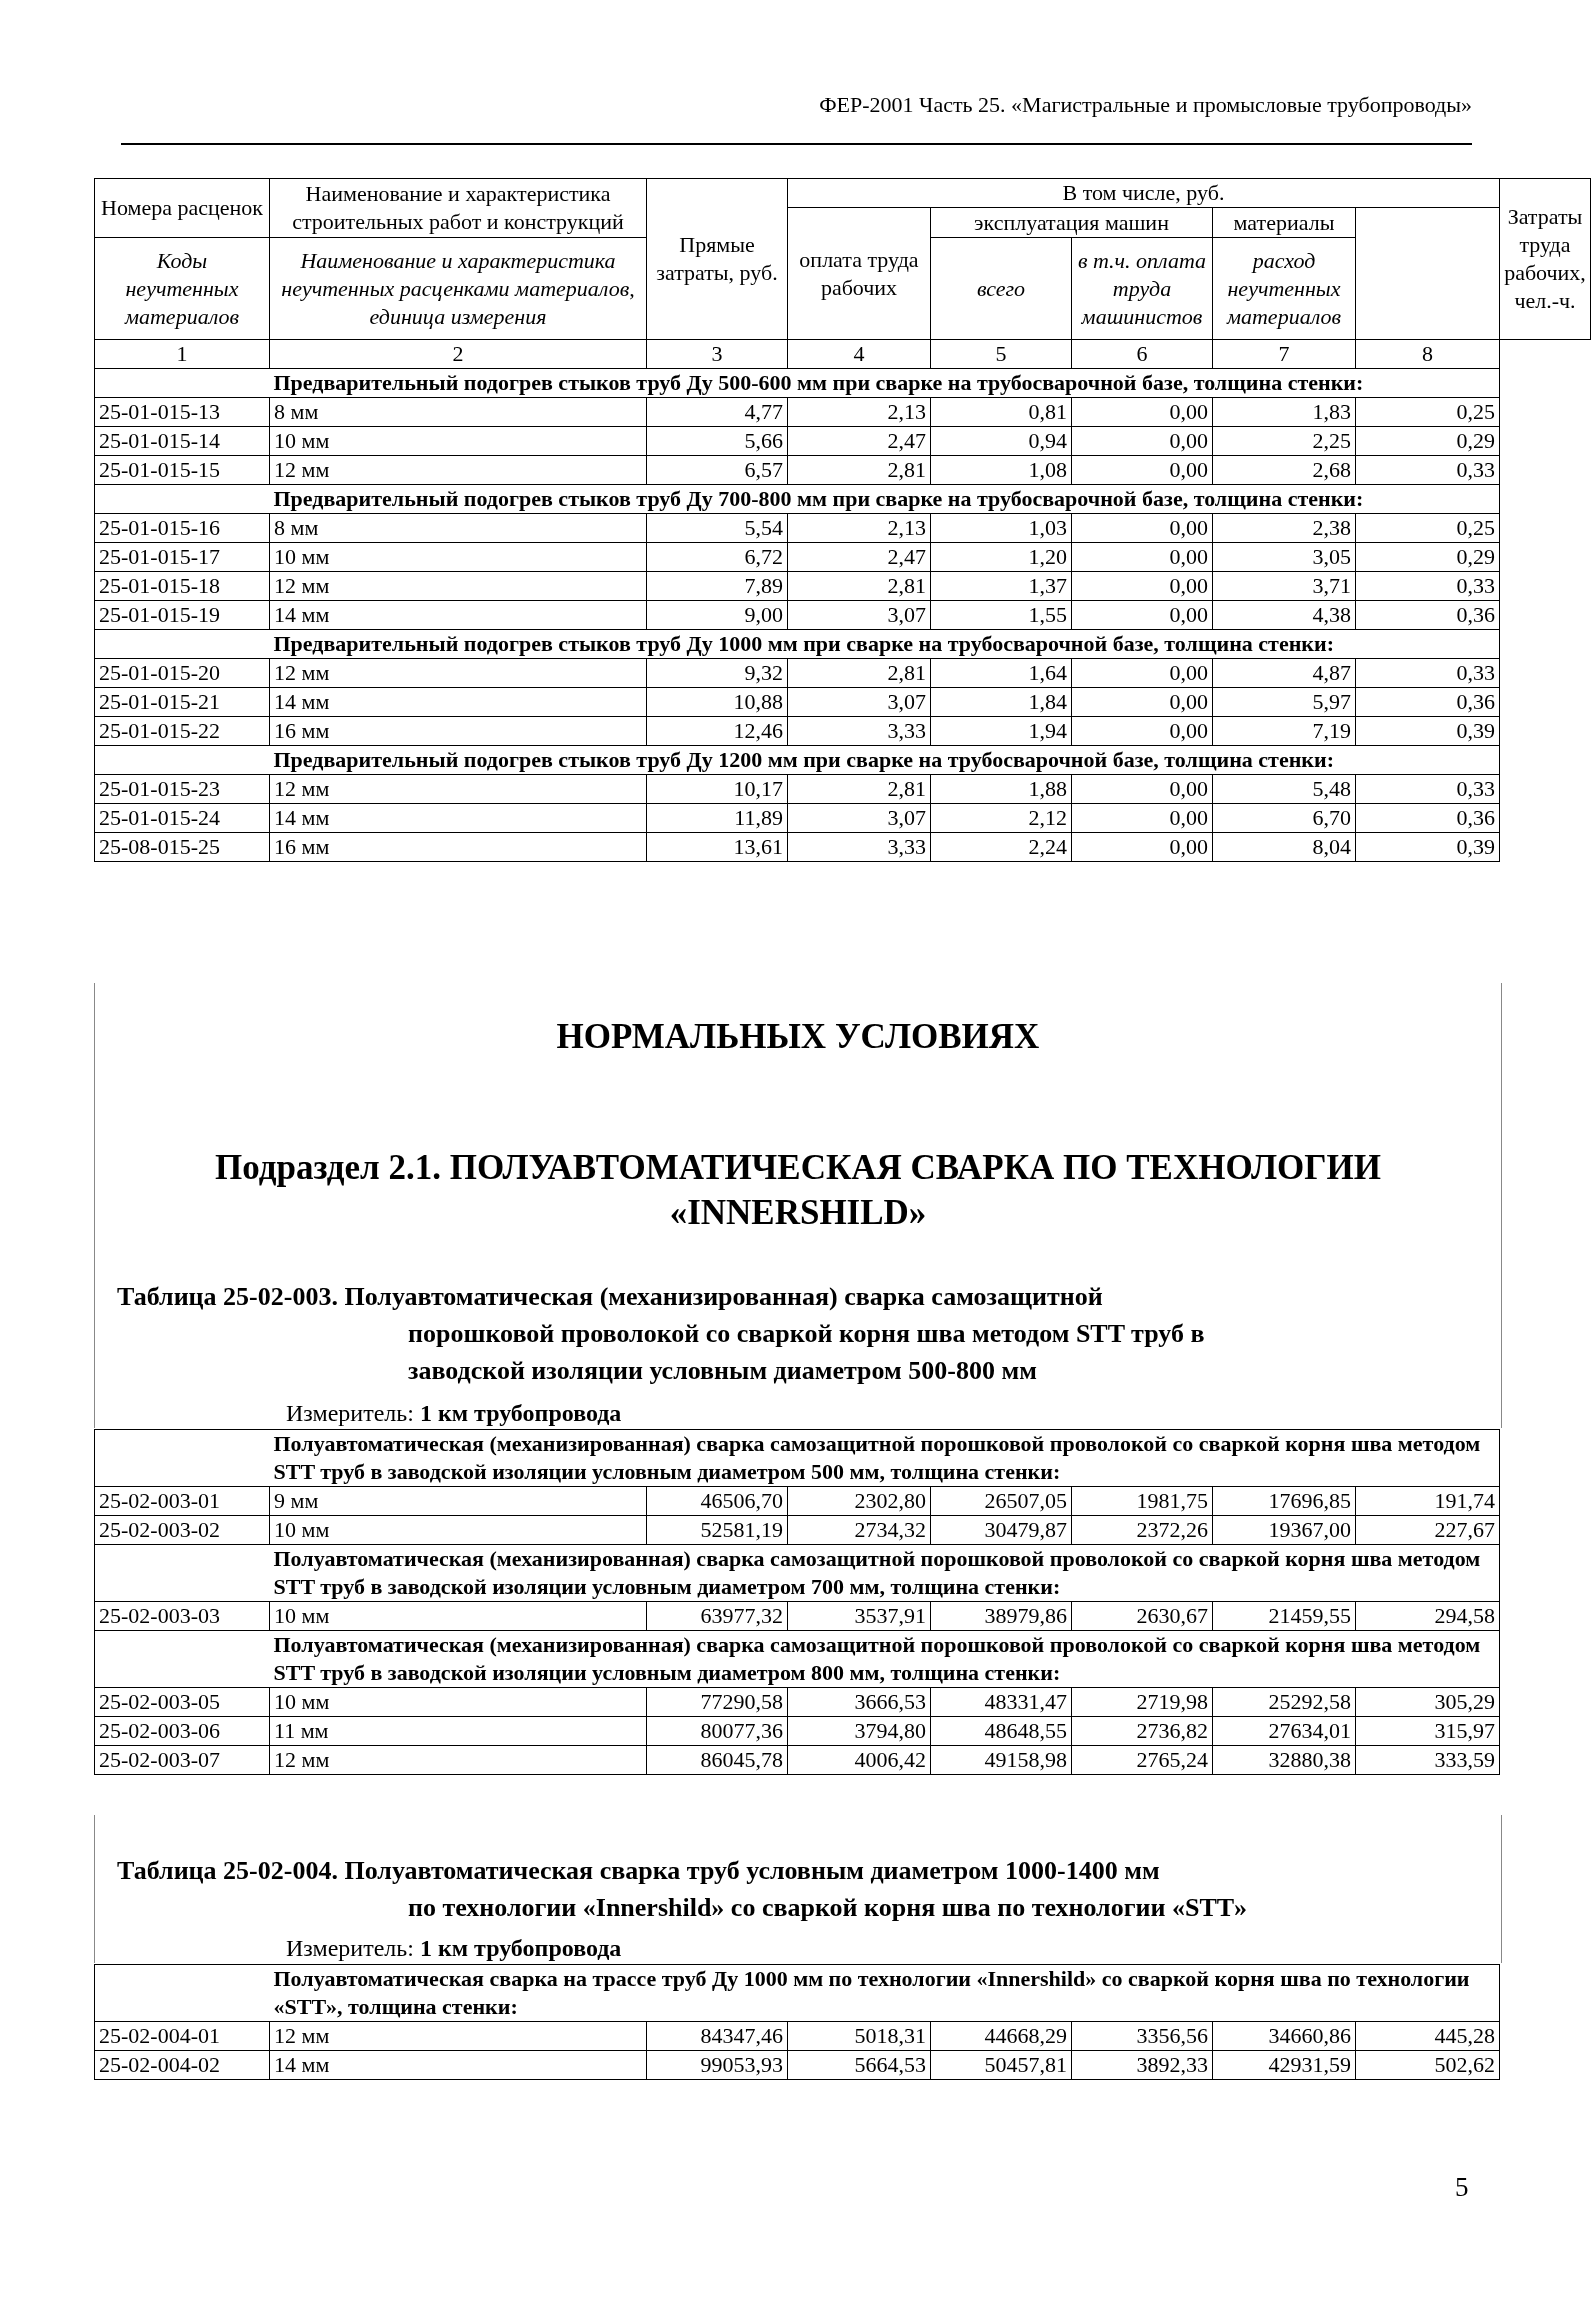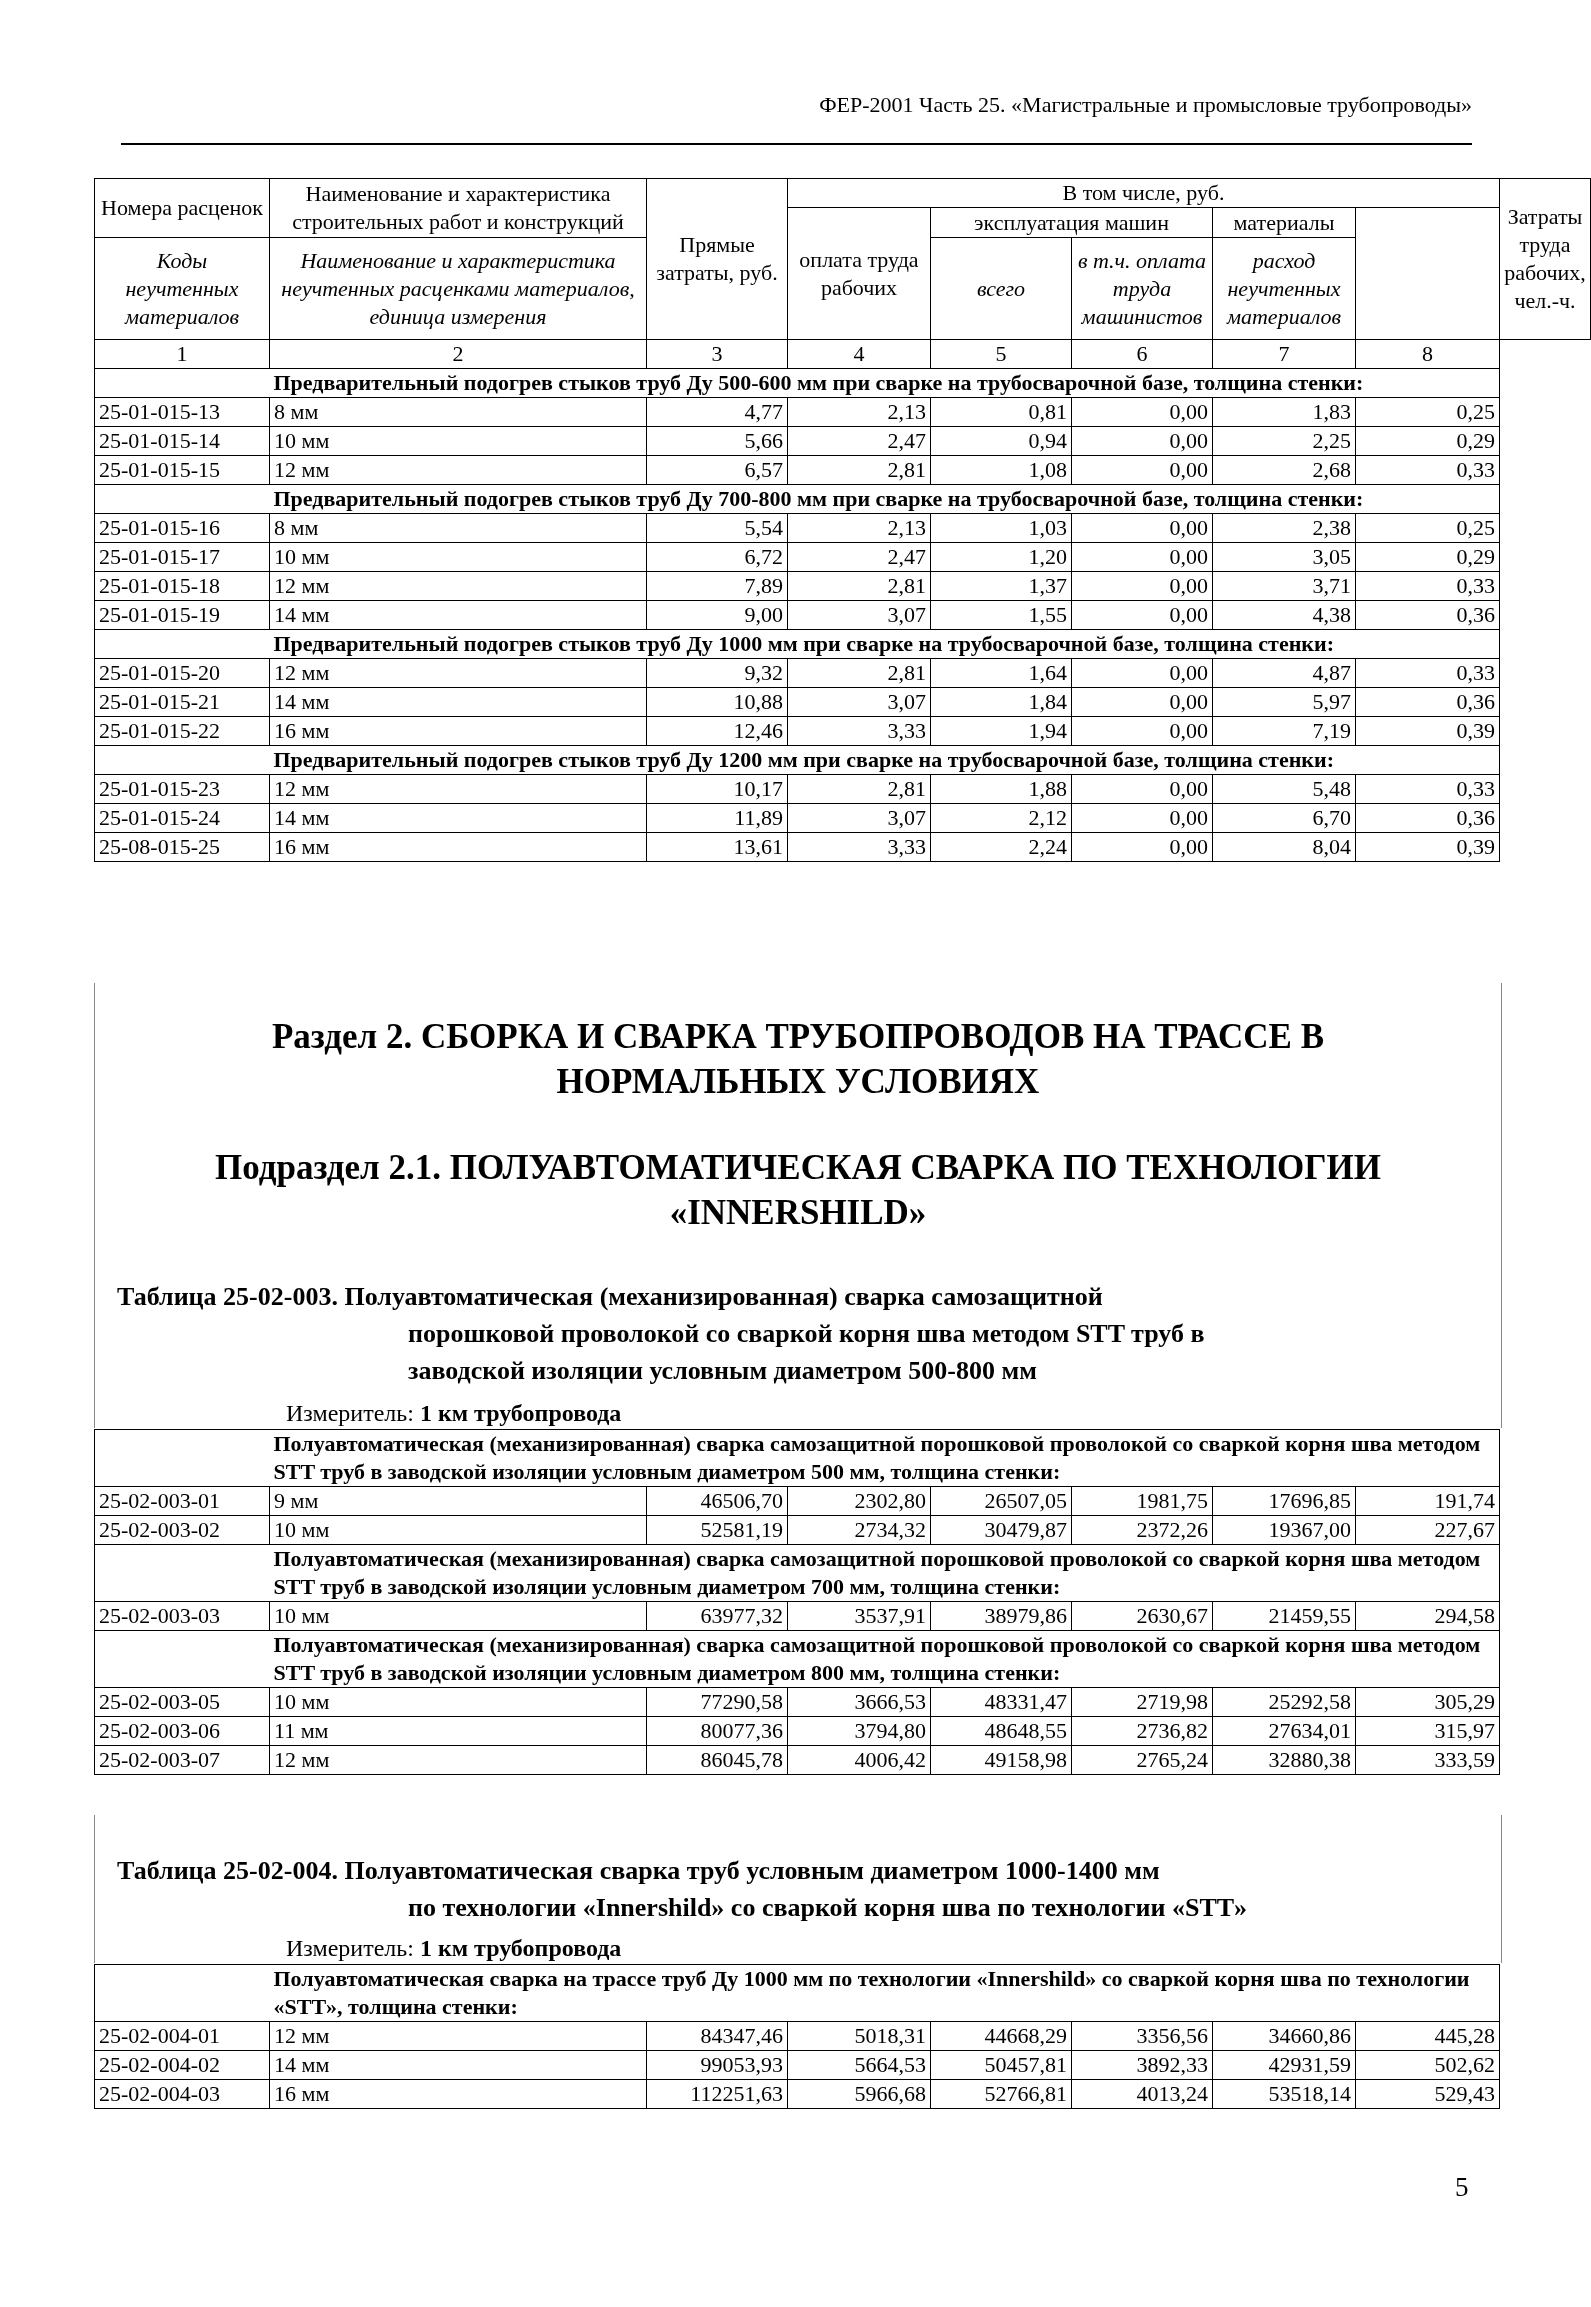--- a/index.html
+++ b/index.html
@@ -227,21 +227,20 @@
         <td class="v">3,33</td>
         <td class="v">2,24</td>
         <td class="v">0,00</td>
         <td class="v">8,04</td>
         <td class="v">0,39</td>
       </tr>
     </tbody>
 </table>
 
 <div class="abs sec" style="top:1014px;">
-  <div>Раздел 2. СБОРКА И СВАРКА ТРУБОПРОВОДОВ НА ТРАССЕ В</div>
   <div>НОРМАЛЬНЫХ УСЛОВИЯХ</div>
 </div>
 
 <div class="abs sec" style="top:1145px;">
   <div>Подраздел 2.1. ПОЛУАВТОМАТИЧЕСКАЯ СВАРКА ПО ТЕХНОЛОГИИ</div>
   <div>«INNERSHILD»</div>
 </div>
 
 <div class="abs tbl-title" style="top:1278px;">
   <span class="lead">Таблица 25-02-003. Полуавтоматическая (механизированная) сварка самозащитной</span>
@@ -378,30 +377,20 @@
       <tr class="row">
         <td class="code">25-02-004-02</td>
         <td class="name">14 мм</td>
         <td class="v">99053,93</td>
         <td class="v">5664,53</td>
         <td class="v">50457,81</td>
         <td class="v">3892,33</td>
         <td class="v">42931,59</td>
         <td class="v">502,62</td>
       </tr>
-      <tr class="row">
-        <td class="code">25-02-004-03</td>
-        <td class="name">16 мм</td>
-        <td class="v">112251,63</td>
-        <td class="v">5966,68</td>
-        <td class="v">52766,81</td>
-        <td class="v">4013,24</td>
-        <td class="v">53518,14</td>
-        <td class="v">529,43</td>
-      </tr>
     </tbody>
 </table>
 
 <div class="abs frame-l" style="top:983px;height:445px;"></div>
 <div class="abs frame-r" style="top:983px;height:445px;"></div>
 <div class="abs frame-l" style="top:1815px;height:148px;"></div>
 <div class="abs frame-r" style="top:1815px;height:148px;"></div>
 
 <div class="abs page-no">5</div>
 

